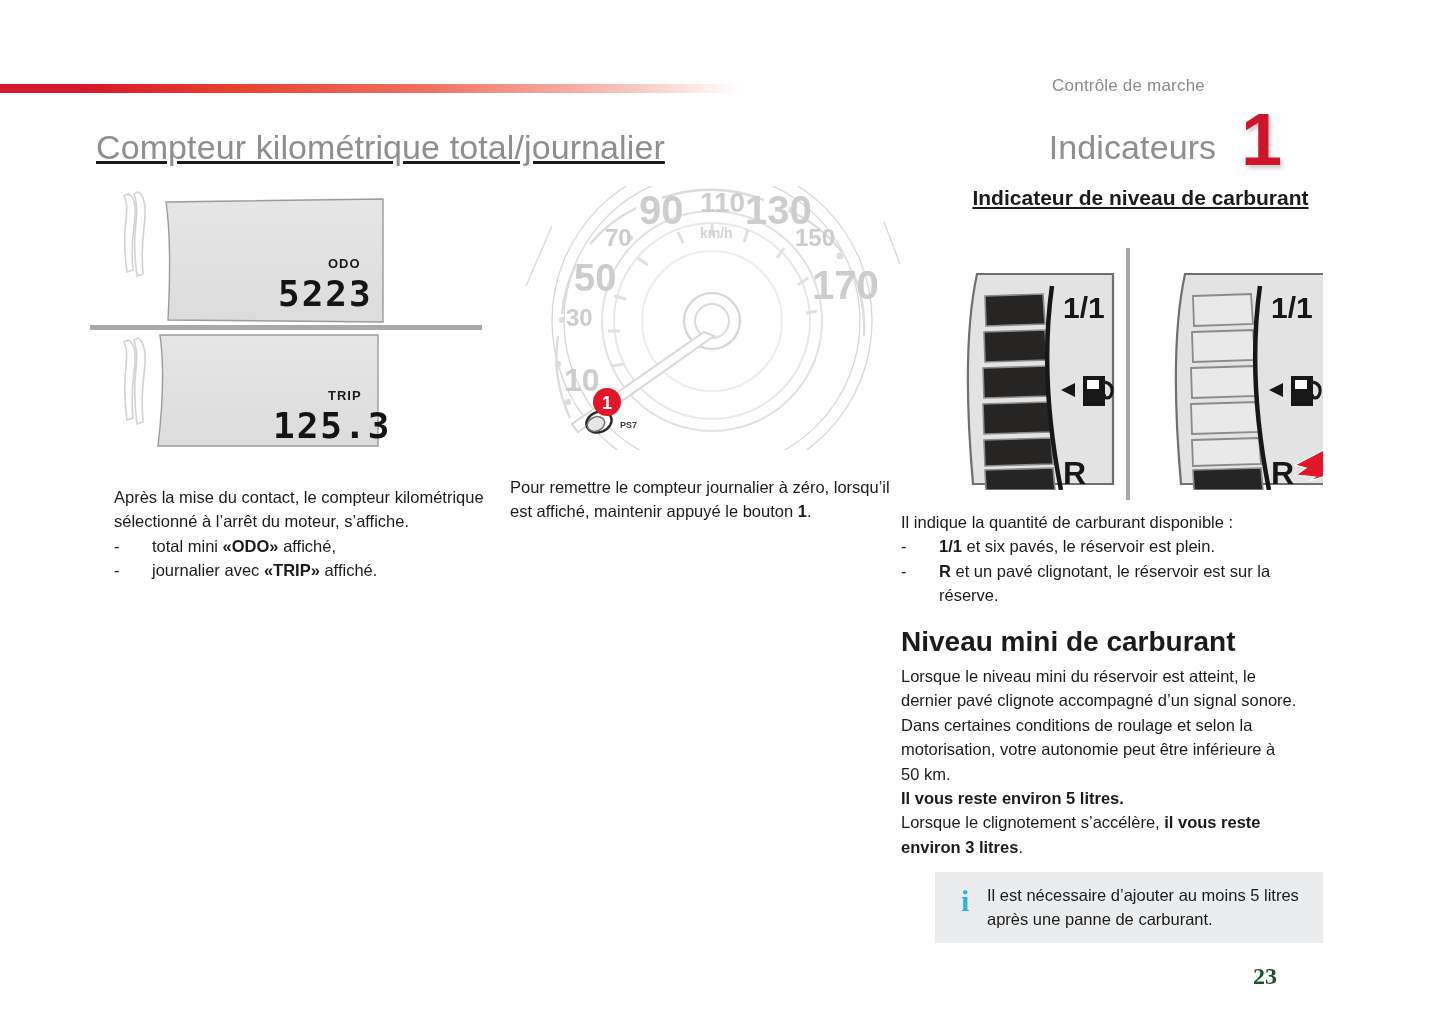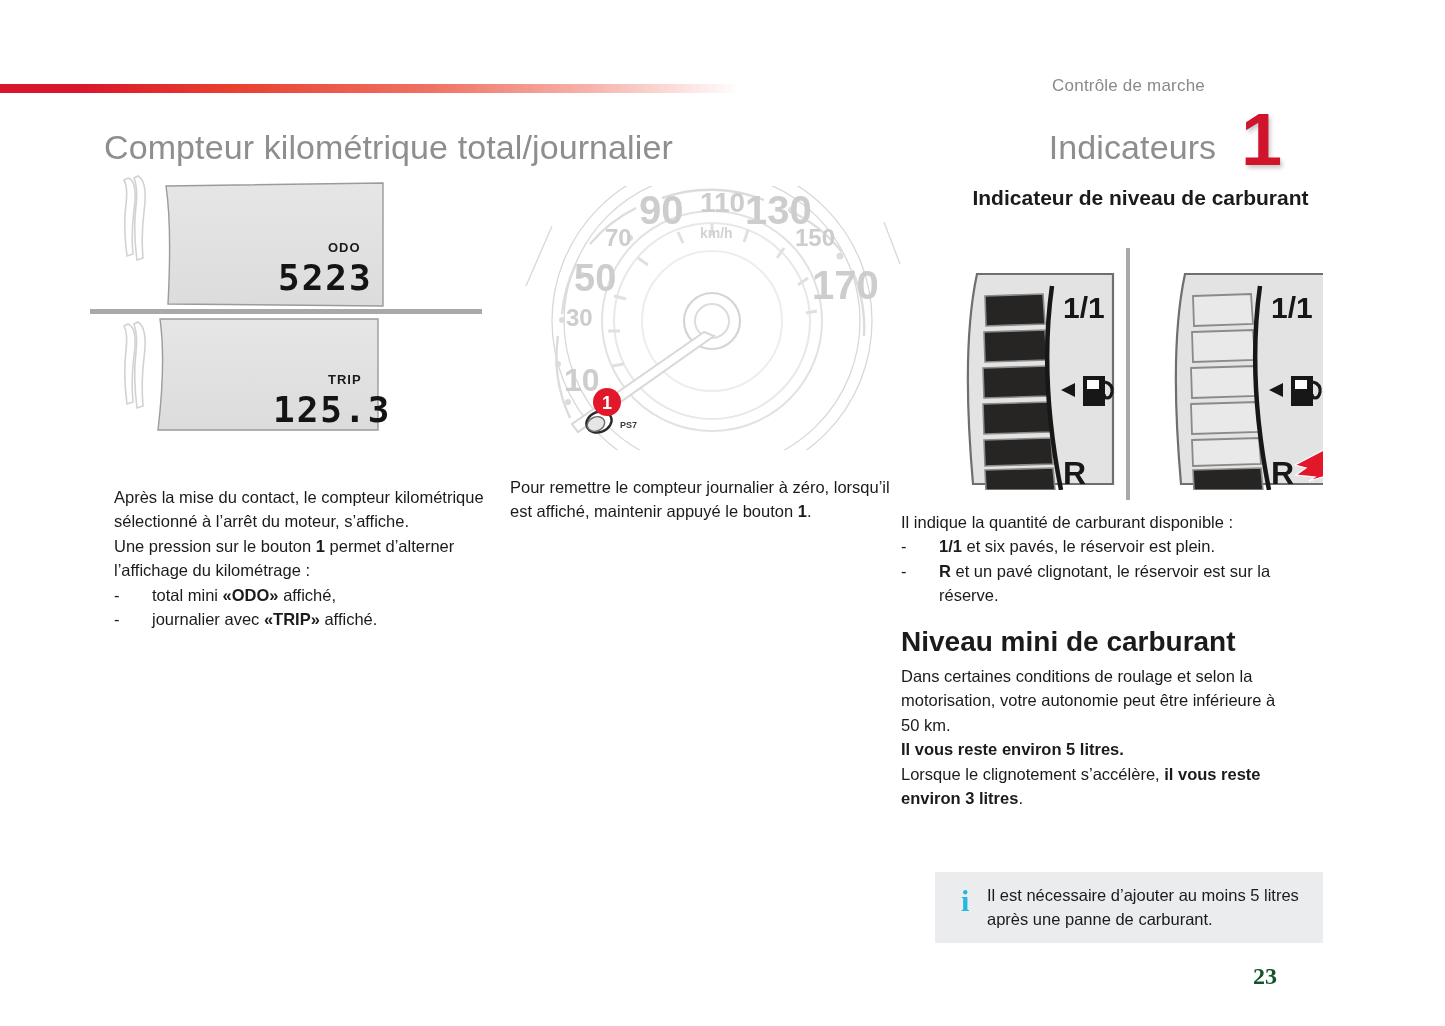--- a/index.html
+++ b/index.html
@@ -46,37 +46,38 @@
     font-size: 74px;
     line-height: 68px;
     font-weight: bold;
     color: #cf142b;
     text-align: center;
     text-shadow: 2px 3px 4px rgba(0,0,0,.22);
     font-family: "Liberation Sans", sans-serif;
   }
 
   
-  .col-left   { position: absolute; left: 104px;  top: 128px; width: 395px; }
+  .col-left   { position: absolute; left: 96px;  top: 128px; width: 395px; text-decoration: underline; }
   .col-right  { position: absolute; left: 935px; top: 128px; width: 395px; text-align: center; }
 
   h1.section-title {
     margin: 0;
     font-size: 34px;
     font-weight: normal;
     color: #8e8e8e;
     letter-spacing: .1px;
     white-space: nowrap;
   }
   h2.sub-title {
     margin: 18px 0 0 16px;
     font-size: 21px;
     font-weight: bold;
     color: #1b1b1b;
     line-height: 1.28;
+    text-decoration: underline;
   }
   h3.sub-title-2 {
     margin: 16px 0 4px 0;
     font-size: 28px;
     font-weight: bold;
     color: #1b1b1b;
     line-height: 1.3;
   }
   p.body {
     margin: 0;
@@ -151,21 +152,21 @@
 <div id="page">
 
   <div class="top-rule"></div>
   <div class="running-head">Contrôle de marche</div>
   <div class="chapter-tab">1</div>
 
   <div class="col-left">
     <h1 class="section-title">Compteur kilométrique total/journalier</h1>
   </div>
 
-  <div class="fig" style="left:90px; top:172px; width:395px; height:262px;">
+  <div class="fig" style="left:90px; top:188px; width:395px; height:262px;">
     <svg width="395" height="262" viewBox="0 0 395 262">
       <defs>
         <linearGradient id="lcdGrad" x1="0" y1="0" x2="0" y2="1">
           <stop offset="0%" stop-color="#e6e6e6"></stop>
           <stop offset="100%" stop-color="#dcdcdc"></stop>
         </linearGradient>
       </defs>
 
       <g>
         <path d="M38 6 Q 48 9 44 38 Q 41 62 43 82 L 37 84 Q 33 55 36 32 Q 38 15 34 8 Z" fill="none" stroke="#d2d2d2" stroke-width="1.6"></path>
@@ -182,21 +183,20 @@
         <path d="M48 150 Q 58 156 54 186 Q 51 210 53 234 L 47 236 Q 43 205 46 180 Q 48 164 44 152 Z" fill="none" stroke="#d2d2d2" stroke-width="1.6"></path>
         <path d="M70 147 Q 76 190 68 258 L 288 258 L 288 147 Z" fill="url(#lcdGrad)" stroke="#9b9b9b" stroke-width="1.4"></path>
         <text x="238" y="212" font-family="Liberation Sans, sans-serif" font-size="13" font-weight="bold" letter-spacing="1" fill="#1a1a1a">TRIP</text>
         <text x="183" y="250" font-family="DejaVu Sans Mono, monospace" font-size="36" font-weight="bold" letter-spacing="2" fill="#141414">125.3</text>
       </g>
     </svg>
   </div>
 
   <div style="position:absolute; left:90px; top:485px; width:395px;margin-left:24px;">
     <p class="body">Après la mise du contact, le compteur kilométrique sélectionné à l’arrêt du moteur, s’affiche.</p>
-    <p class="body"><span>Une pression sur le bouton </span><span class="b">1</span><span> permet d’alterner l’affichage du kilométrage :</span></p>
     <div class="bullet-row">
       <span class="bullet-dash">-</span>
       <span class="bullet-text"><span>total mini </span><span class="b">«ODO»</span><span> affiché,</span></span>
     </div>
     <div class="bullet-row">
       <span class="bullet-dash">-</span>
       <span class="bullet-text"><span>journalier avec </span><span class="b">«TRIP»</span><span> affiché.</span></span>
     </div>
   </div>
 
@@ -346,20 +346,21 @@
     <p class="body">Il indique la quantité de carburant disponible :</p>
     <div class="bullet-row">
       <span class="bullet-dash">-</span>
       <span class="bullet-text"><span class="b">1/1</span><span> et six pavés, le réservoir est plein.</span></span>
     </div>
     <div class="bullet-row">
       <span class="bullet-dash">-</span>
       <span class="bullet-text"><span class="b">R</span><span> et un pavé clignotant, le réservoir est sur la réserve.</span></span>
     </div>
     <h3 class="sub-title-2">Niveau mini de carburant</h3>
+    <p class="body">Lorsque le niveau mini du réservoir est atteint, le dernier pavé clignote accompagné d’un signal sonore.</p>
     <p class="body">Dans certaines conditions de roulage et selon la motorisation, votre autonomie peut être inférieure à 50 km.</p>
     <p class="body b">Il vous reste environ 5 litres.</p>
     <p class="body"><span>Lorsque le clignotement s’accélère, </span><span class="b">il vous reste environ 3 litres</span><span>.</span></p>
   </div>
 
   <div class="info-box">
     <div class="info-icon">i</div>
     <div class="info-text">Il est nécessaire d’ajouter au moins 5 litres après une panne de carburant.</div>
   </div>
 

